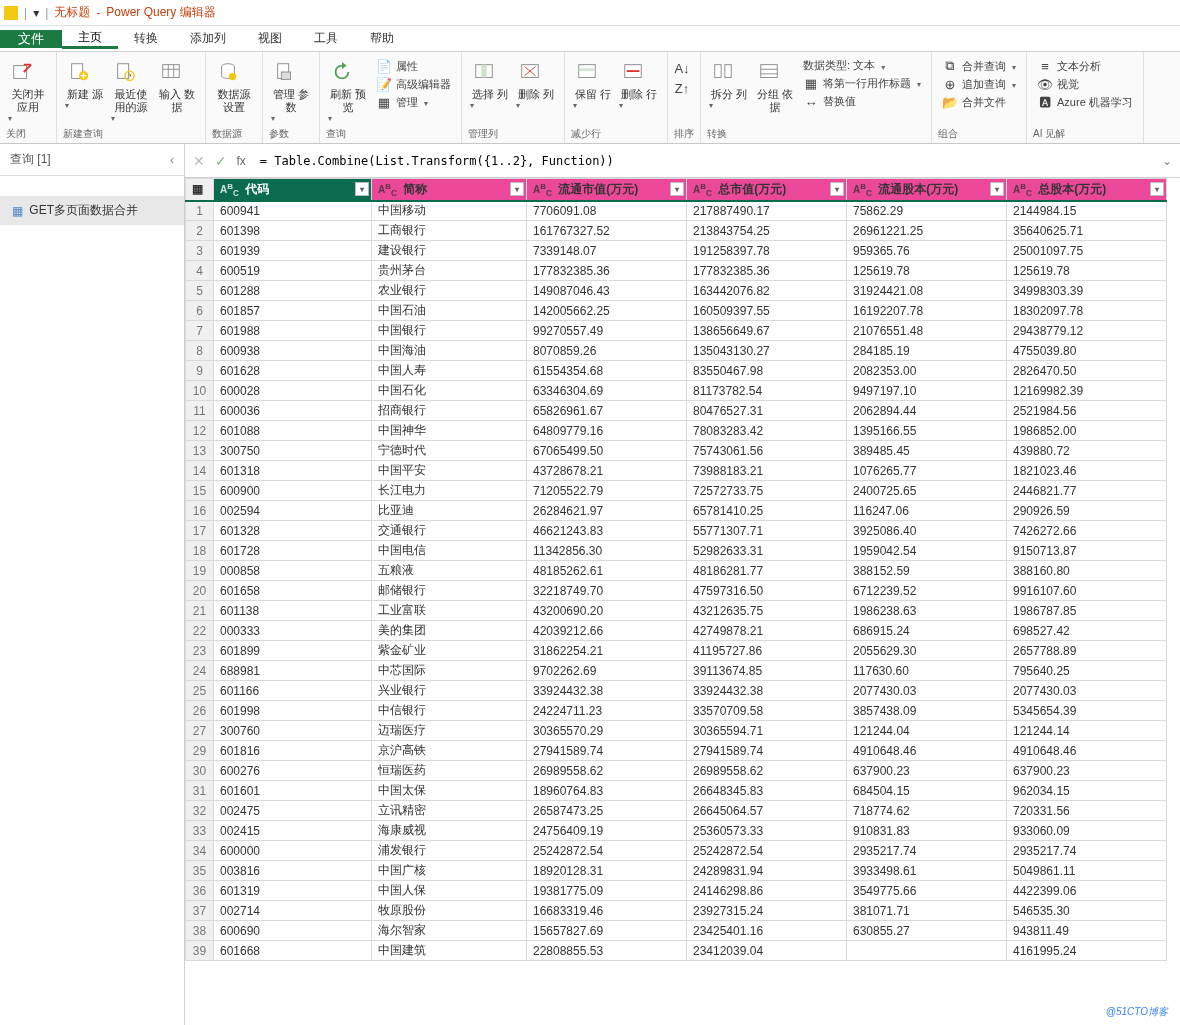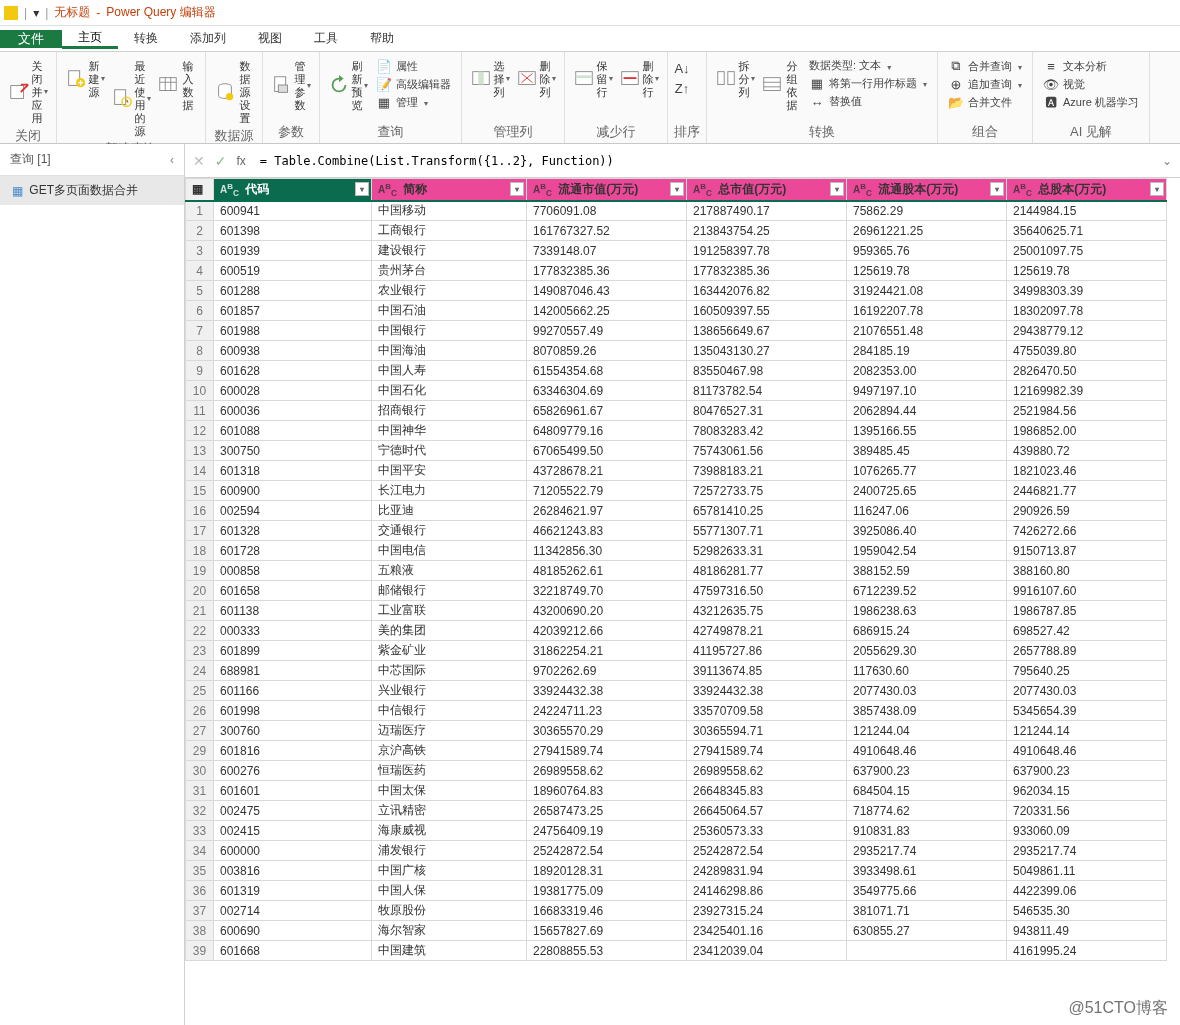--- a/index.html
+++ b/index.html
@@ -11,32 +11,32 @@
 .titlebar .title-text { color: #c2410c; }
 
 .tabrow { height: 26px; background: #fff; display: flex; align-items: center; border-bottom: 1px solid #d0d0d0; }
 .file-tab { background: #1b7a42; color: #fff; padding: 0 18px; display: flex; align-items: center; font-size: 13px; }
 .ribbon-tab { padding: 0 16px; display: flex; align-items: center; color: #333; cursor: pointer; }
 .ribbon-tab.active { border-bottom: 3px solid #1b7a42; margin-bottom: -1px; color: #000; font-family: Liberation Mono, monospace; }
 
 .ribbon { height: 92px; background: #fafafa; border-bottom: 1px solid #c8c8c8; display: flex; }
 .rgroup { border-right: 1px solid #e0e0e0; padding: 2px 6px 0 6px; display: flex; flex-direction: column; justify-content: space-between; }
 .rgroup-body { display: flex; gap: 2px; flex: 1; align-items: flex-start; padding-top: 2px; }
-.rgroup-label { text-align: center; font-size: 13px; color: #666; padding-bottom: 2px; }
-.rbtn { display: flex; flex-direction: row; align-items: center; justify-content: flex-start; width: 44px; padding: 2px; cursor: pointer; }
+.rgroup-label { text-align: left; font-size: 10px; color: #666; padding-bottom: 2px; }
+.rbtn { display: flex; flex-direction: column; justify-content: flex-start; width: 44px; padding: 2px; cursor: pointer; }
 .rbtn-ico { width: 28px; height: 28px; display: flex; align-items: center; justify-content: center; font-size: 20px; }
 .rbtn-lbl { text-align: center; font-size: 11px; line-height: 13px; margin-top: 2px; }
 .rbtn-drop::after { content: "▾"; font-size: 8px; color: #666; }
 .rcol { display: flex; flex-direction: column; gap: 2px; padding: 2px 4px; }
 .rline { display: flex; align-items: center; gap: 4px; font-size: 11px; color: #444; cursor: pointer; white-space: nowrap; }
 .rline .mini-ico { width: 16px; height: 16px; display: inline-flex; align-items: center; justify-content: center; font-size: 13px; }
 .rline .drop::after{content:"▾";font-size:8px;color:#666;margin-left:2px;}
 
 .workspace { display: flex; height: calc(1025px - 26px - 26px - 92px); }
-.qpanel { width: 185px; border-right: 1px solid #d0d0d0; background: #fff; display: flex; flex-direction: column; }
+.qpanel { width: 185px; border-right: 1px solid #d0d0d0; background: #fff; display: flex; flex-direction: column; gap: 20px; }
 .qpanel-head { height: 32px; border-bottom: 1px solid #e0e0e0; display: flex; align-items: center; justify-content: space-between; padding: 0 10px; color: #555; }
 .qpanel-head .collapse { cursor: pointer; color: #888; }
 .qitem { padding: 6px 12px; display: flex; align-items: center; gap: 6px; background: #e8e8e8; font-size: 12px; }
 .qitem .tbl-ico { color: #4a88c7; }
 
 .main { flex: 1; display: flex; flex-direction: column; min-width: 0; }
 .formula { height: 34px; border-bottom: 1px solid #d0d0d0; display: flex; align-items: center; padding: 0 8px; gap: 10px; }
 .formula .fx-btn { color: #888; font-size: 14px; cursor: pointer; }
 .formula .fx-del { color: #bbb; }
 .formula .fx-ok { color: #8ab58a; }
@@ -53,21 +53,21 @@
 thead th.ch { position: relative; padding-right: 18px; }
 thead th.ch.sel { background: #0b6b4f; color: #fff; }
 thead th.ch .type { font-size: 10px; margin-right: 3px; opacity: .8; }
 thead th.ch .type sup{font-size:8px;}
 thead th.ch .dd { position: absolute; right: 2px; top: 3px; width: 14px; height: 14px; border: 1px solid #bbb; background: #fff; color: #666; font-size: 8px; display: flex; align-items: center; justify-content: center; }
 tbody tr:first-child td { border-top: 2px solid #0b6b4f; }
 .corner { background: #f0f0f0; width: 28px; }
 .colw-code{min-width:158px;} .colw-name{min-width:155px;} .colw-num{min-width:160px;}
 
 svg.ico { width: 22px; height: 22px; }
-.watermark{position:fixed;right:12px;bottom:6px;color:#737373;font-size:16px;}
+.watermark{position:fixed;right:12px;bottom:6px;color:#3b82f6;font-size:10px;font-style:italic;}
 </style>
 </head>
 <body>
 
 <div class="titlebar">
   <span class="pbi-icon"></span>
   <span class="sep">|</span>
   <span>▾</span>
   <span class="sep">|</span>
   <span class="title-text">无标题</span>

